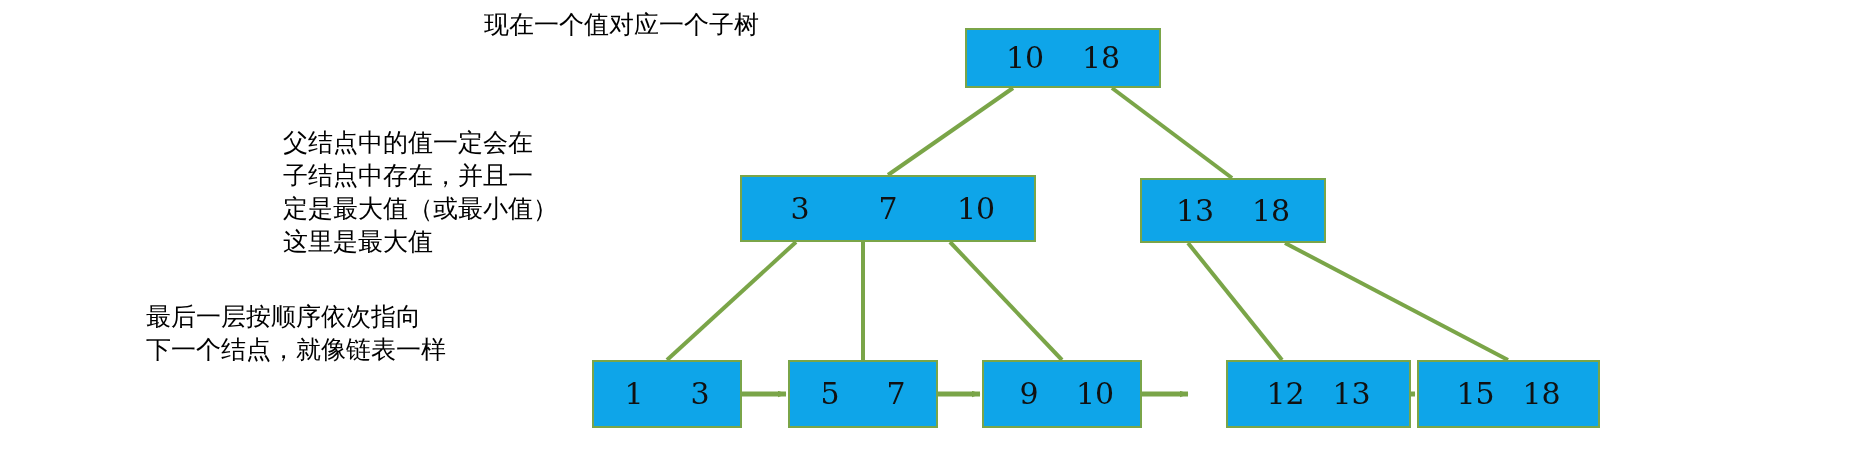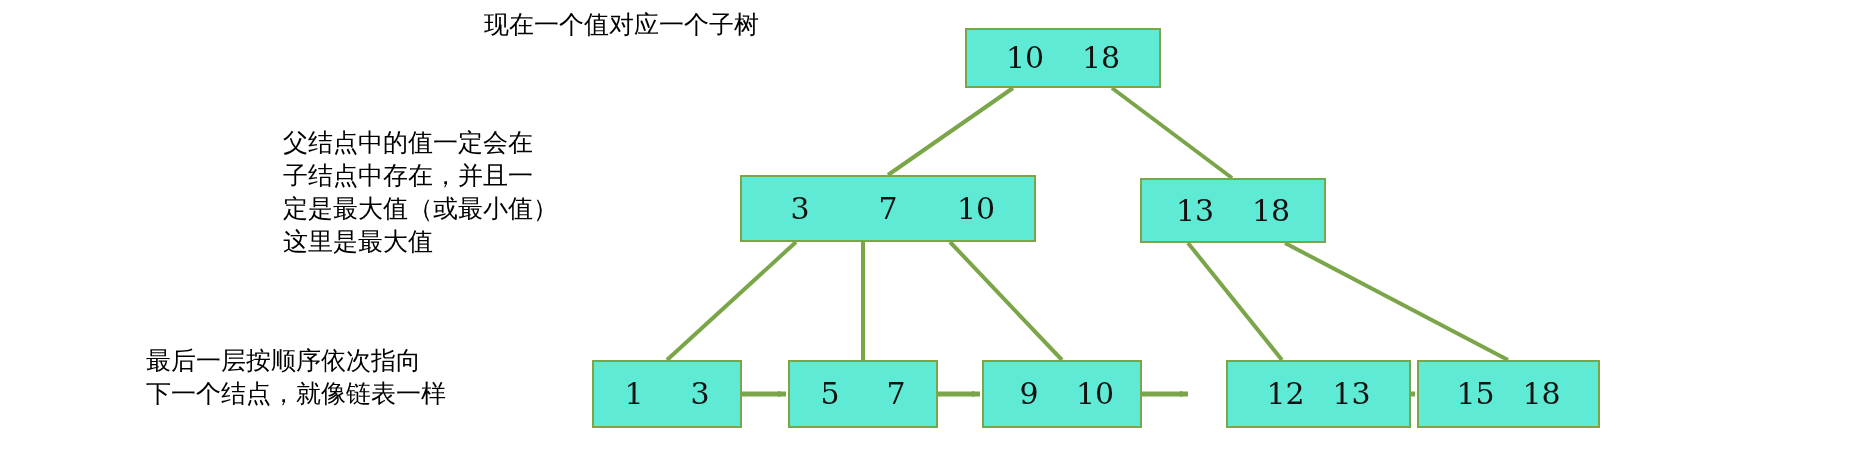--- a/index.html
+++ b/index.html
@@ -19,36 +19,36 @@
   .annot {
     position: absolute;
     color: #000000;
     font-family: "DejaVu Sans", sans-serif;
     font-size: 25px;
     line-height: 33px;
     white-space: pre;
   }
   #annot-top   { left: 484px; top: 8px;   font-size: 25px; }
   #annot-mid   { left: 283px; top: 126px; text-align: left; }
-  #annot-bot   { left: 146px; top: 300px; text-align: left; margin-top: 44px; }
+  #annot-bot   { left: 146px; top: 300px; text-align: left; }
 
   
   #edges {
     position: absolute;
     left: 0; top: 0;
     width: 1856px;
     height: 450px;
     pointer-events: none;
   }
 
   
   .node {
     position: absolute;
     box-sizing: border-box;
-    background: #5eead4;
+    background: #0ea5e9;
     border: 2px solid #7aa548;
     display: flex;
     align-items: center;
     justify-content: center;
     z-index: 3;
   }
   .node .cell {
     font-family: "DejaVu Serif", serif;
     font-size: 30px;
     color: #111111;

